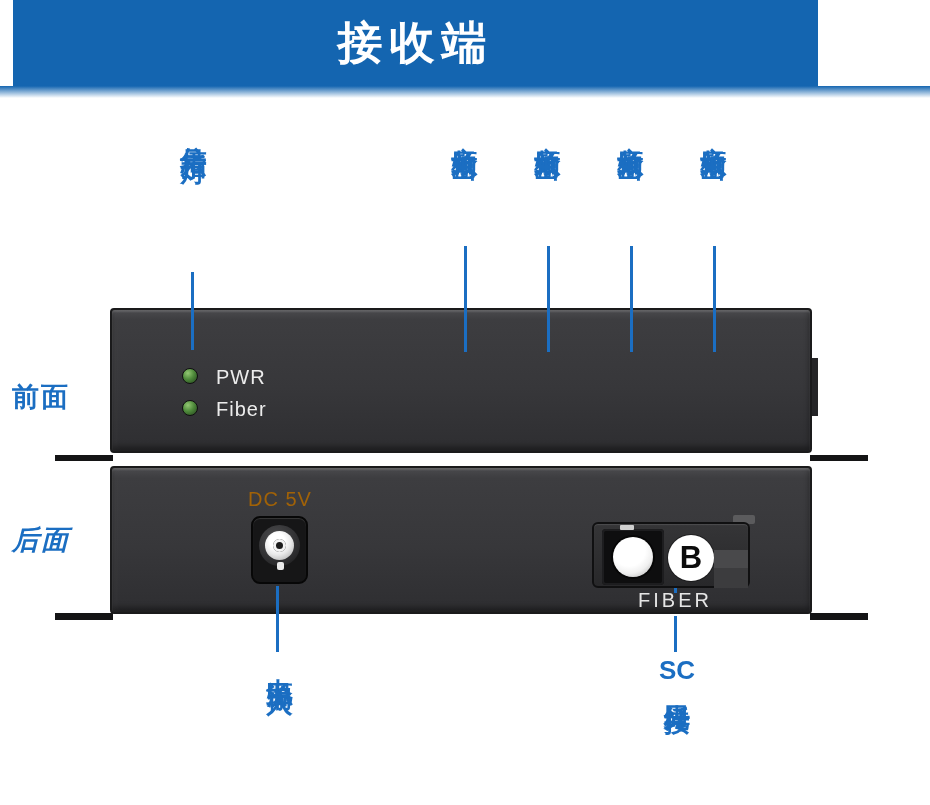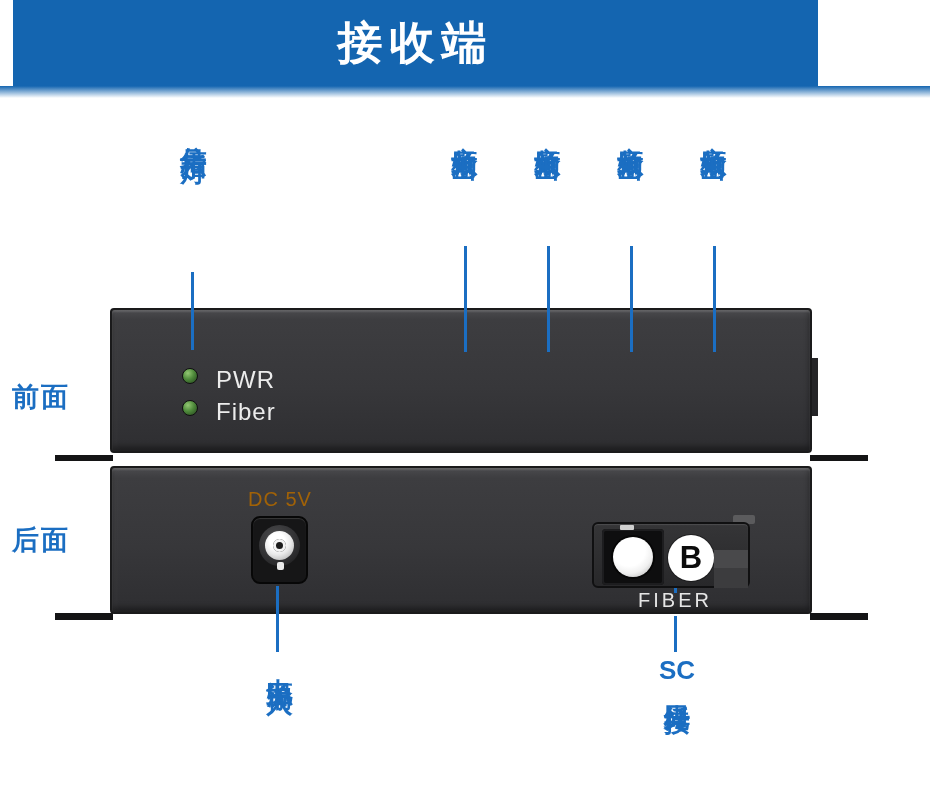--- a/index.html
+++ b/index.html
@@ -31,21 +31,21 @@
     linear-gradient(180deg,#4a4a4d 0%,#3d3d40 7%,#37373a 55%,#2e2e31 100%);
     border:2px solid #1a1a1b;border-radius:4px;
     box-shadow:inset 0 2px 2px rgba(255,255,255,.14), inset 0 -4px 6px rgba(0,0,0,.45),
                inset 4px 0 5px rgba(255,255,255,.05);z-index:1;}
   .flange{position:absolute;background:#141415;z-index:0;}
 
   
   .led{position:absolute;width:16px;height:16px;border-radius:50%;
     background:radial-gradient(circle at 35% 30%,#93c873 0%,#4f8b3b 45%,#223f1c 100%);
     border:1px solid #101010;}
-  .led-label{position:absolute;color:#ececec;font-size:24px;letter-spacing:1px;}
+  .led-label{position:absolute;color:#ececec;font-size:20px;letter-spacing:1px;}
   .model-badge{position:absolute;left:284px;top:362px;width:120px;height:52px;border-radius:12px;
     background:linear-gradient(180deg,#ffffff,#f1f1f1);display:flex;align-items:center;justify-content:center;
     box-shadow:0 1px 2px rgba(0,0,0,.55);}
   .model-badge span{color:#141414;font-size:25px;font-weight:bold;}
   .rca{position:absolute;width:58px;height:58px;border-radius:50%;top:357px;
     background:radial-gradient(circle at 38% 30%,#3a3a3a 0%,#121212 70%,#000 100%);
     box-shadow:0 0 0 1px rgba(255,255,255,.10), inset 0 2px 1px rgba(255,255,255,.25);}
   .rca .ring{position:absolute;left:6px;top:6px;width:46px;height:46px;border-radius:50%;
     background:radial-gradient(circle at 40% 28%,#ffffff 38%,#f2f2f2 58%,#c9c9c9 82%,#8f8f8f 100%);}
   .rca .hole{position:absolute;left:18px;top:18px;width:22px;height:22px;border-radius:50%;
@@ -104,21 +104,21 @@
   <div class="vtext" style="left:617px;top:126px;">音频输出</div>
   <div class="vtext" style="left:700px;top:126px;">音频输出</div>
 
   <div class="lead" style="left:191px;top:272px;height:78px;"></div>
   <div class="lead" style="left:464px;top:246px;height:106px;"></div>
   <div class="lead" style="left:547px;top:246px;height:106px;"></div>
   <div class="lead" style="left:630px;top:246px;height:106px;"></div>
   <div class="lead" style="left:713px;top:246px;height:106px;"></div>
 
   <div class="htext" style="left:12px;top:379px;font-family:Liberation Serif, serif;">前面</div>
-  <div class="htext" style="left:12px;top:522px;">后面</div>
+  <div class="htext" style="left:12px;top:522px;font-style:italic;">后面</div>
 
   <div class="flange" style="left:55px;top:455px;width:58px;height:6px;"></div>
   <div class="flange" style="left:810px;top:455px;width:58px;height:6px;"></div>
   <div class="side-tab"></div>
   <div class="device" style="top:308px;height:145px;">
     <div class="led" style="left:70px;top:58px;"></div>
     <div class="led" style="left:70px;top:90px;"></div>
     <span class="led-label" style="left:104px;top:56px;">PWR</span>
     <span class="led-label" style="left:104px;top:88px;">Fiber</span>
   </div>

